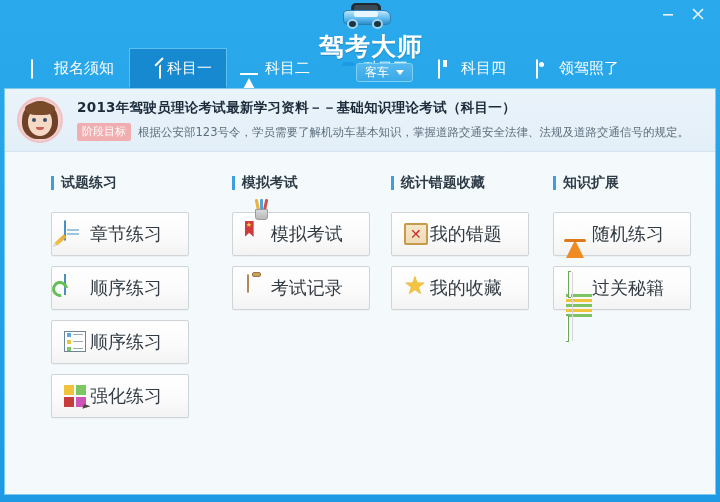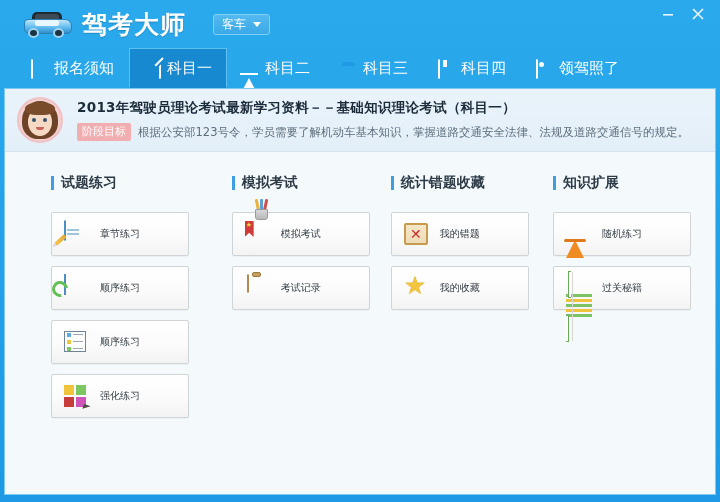--- a/index.html
+++ b/index.html
@@ -21,20 +21,21 @@
     box-sizing: border-box;
   }
 
   
   .titlebar {
     position: relative;
     height: 48px;
     display: flex;
     align-items: center;
     padding-left: 22px;
+    flex-direction: column;
   }
   .logo-car {
     position: relative;
     width: 52px;
     height: 30px;
     margin-right: 8px;
     flex: none;
   }
   .logo-car .body {
     position: absolute;
@@ -375,23 +376,22 @@
     border: 1px solid #cfd4d8;
     border-radius: 2px;
     display: flex;
     align-items: center;
     padding-left: 12px;
     box-sizing: border-box;
     cursor: pointer;
     box-shadow: 0 1px 0 rgba(0,0,0,.03);
   }
   .card .cl {
-    font-size: 10px;
+    font-size: 18px;
     color: #333c44;
-    margin-left: 10px;
     text-align: center;
   }
   .card-ico {
     width: 26px; height: 26px;
     flex: none;
     position: relative;
   }
 
   
   .ico-chapter {

